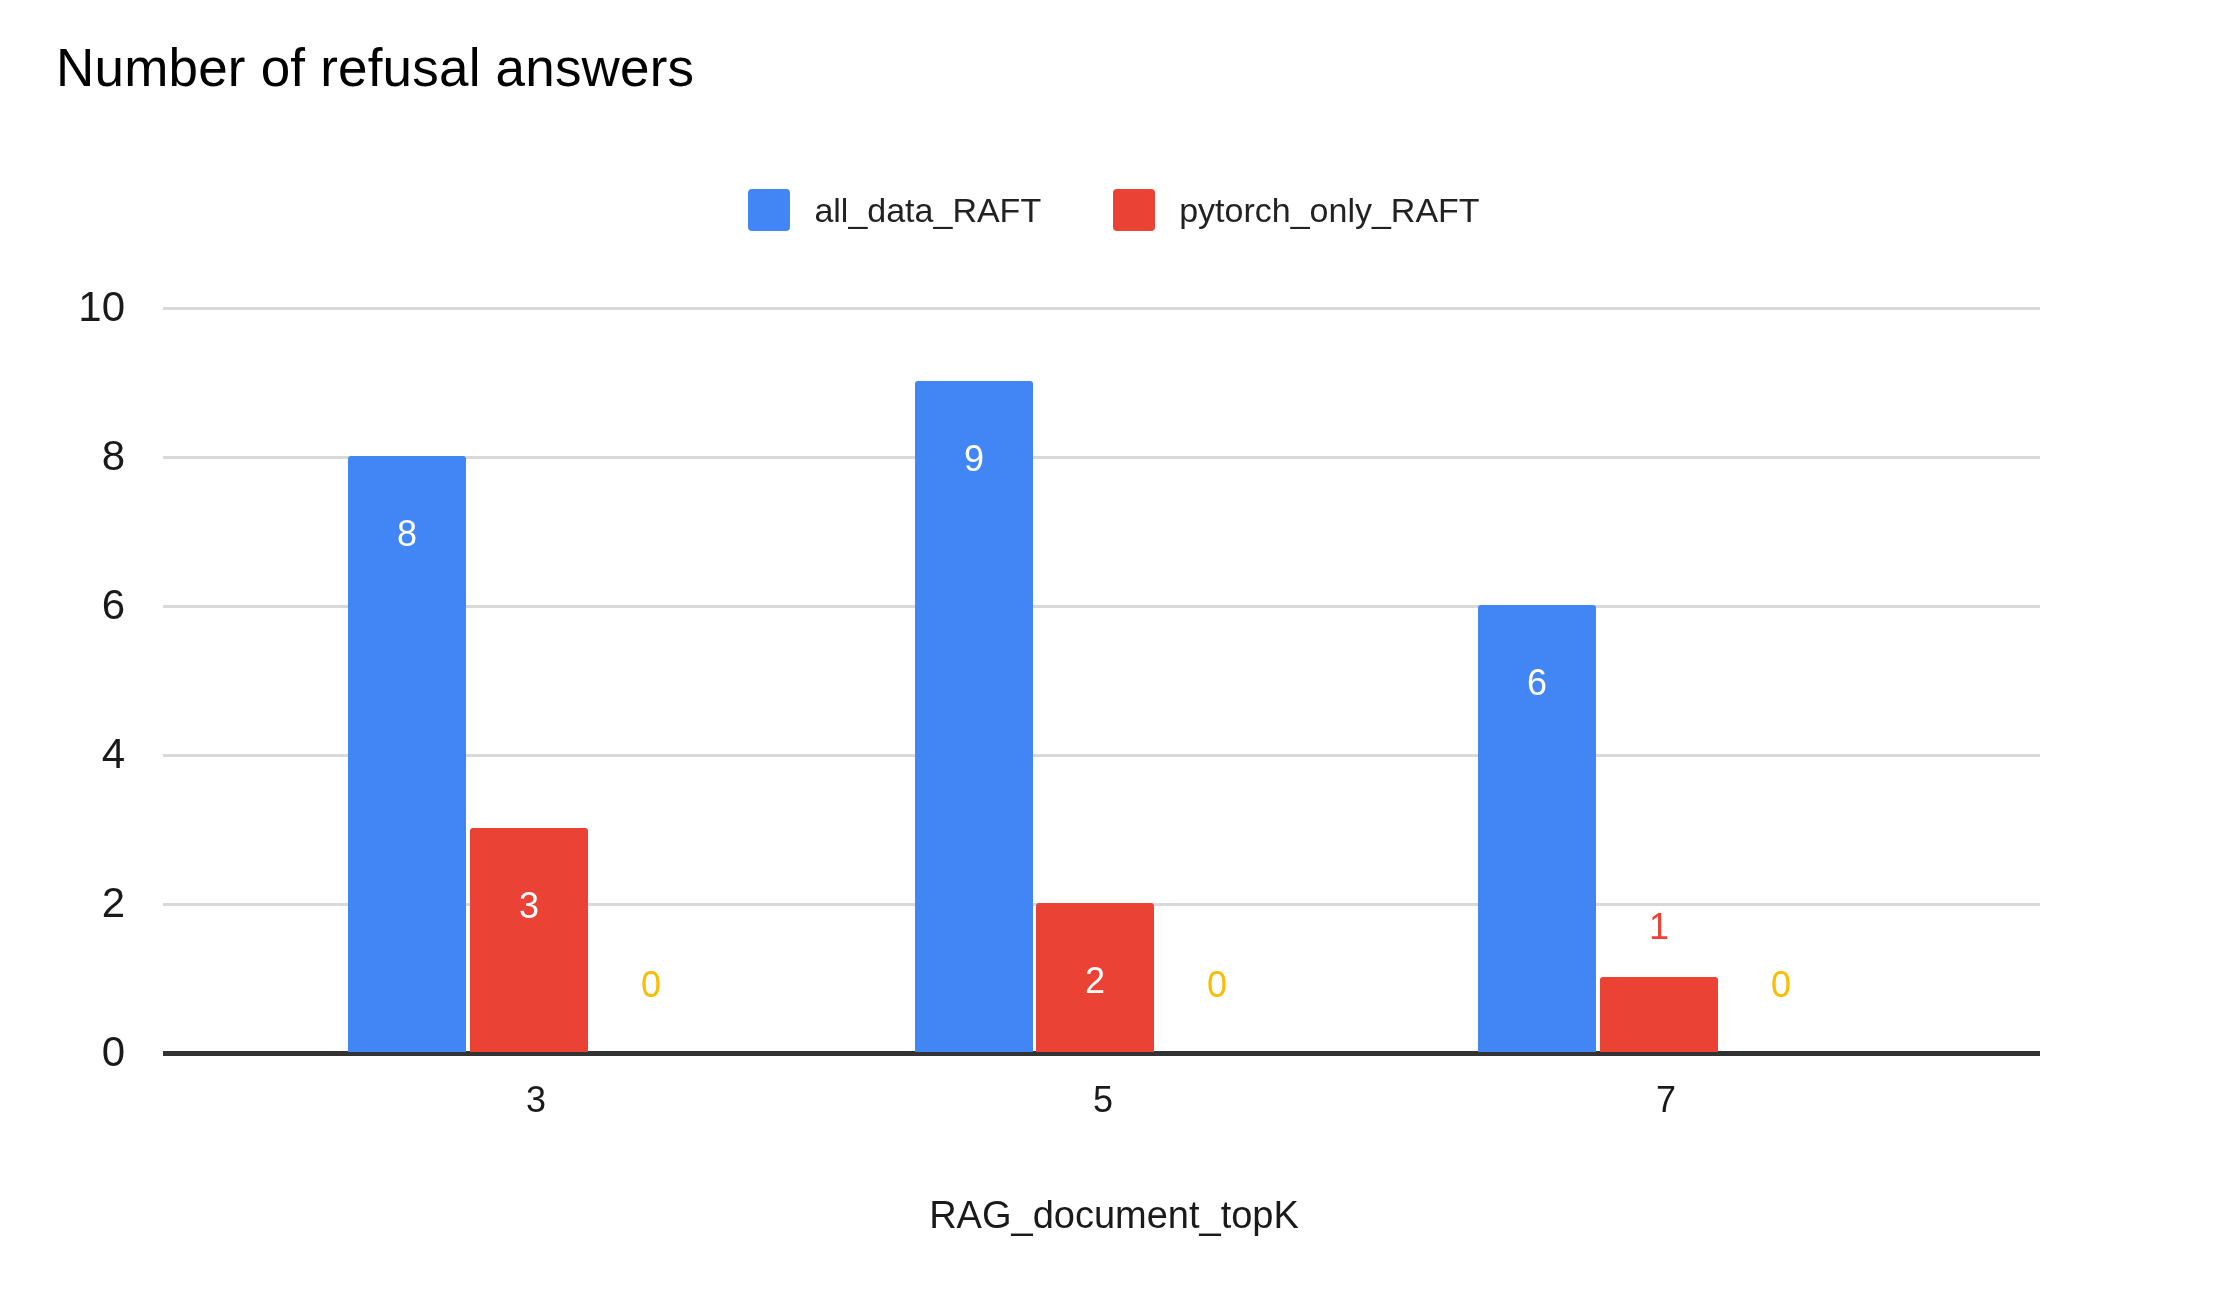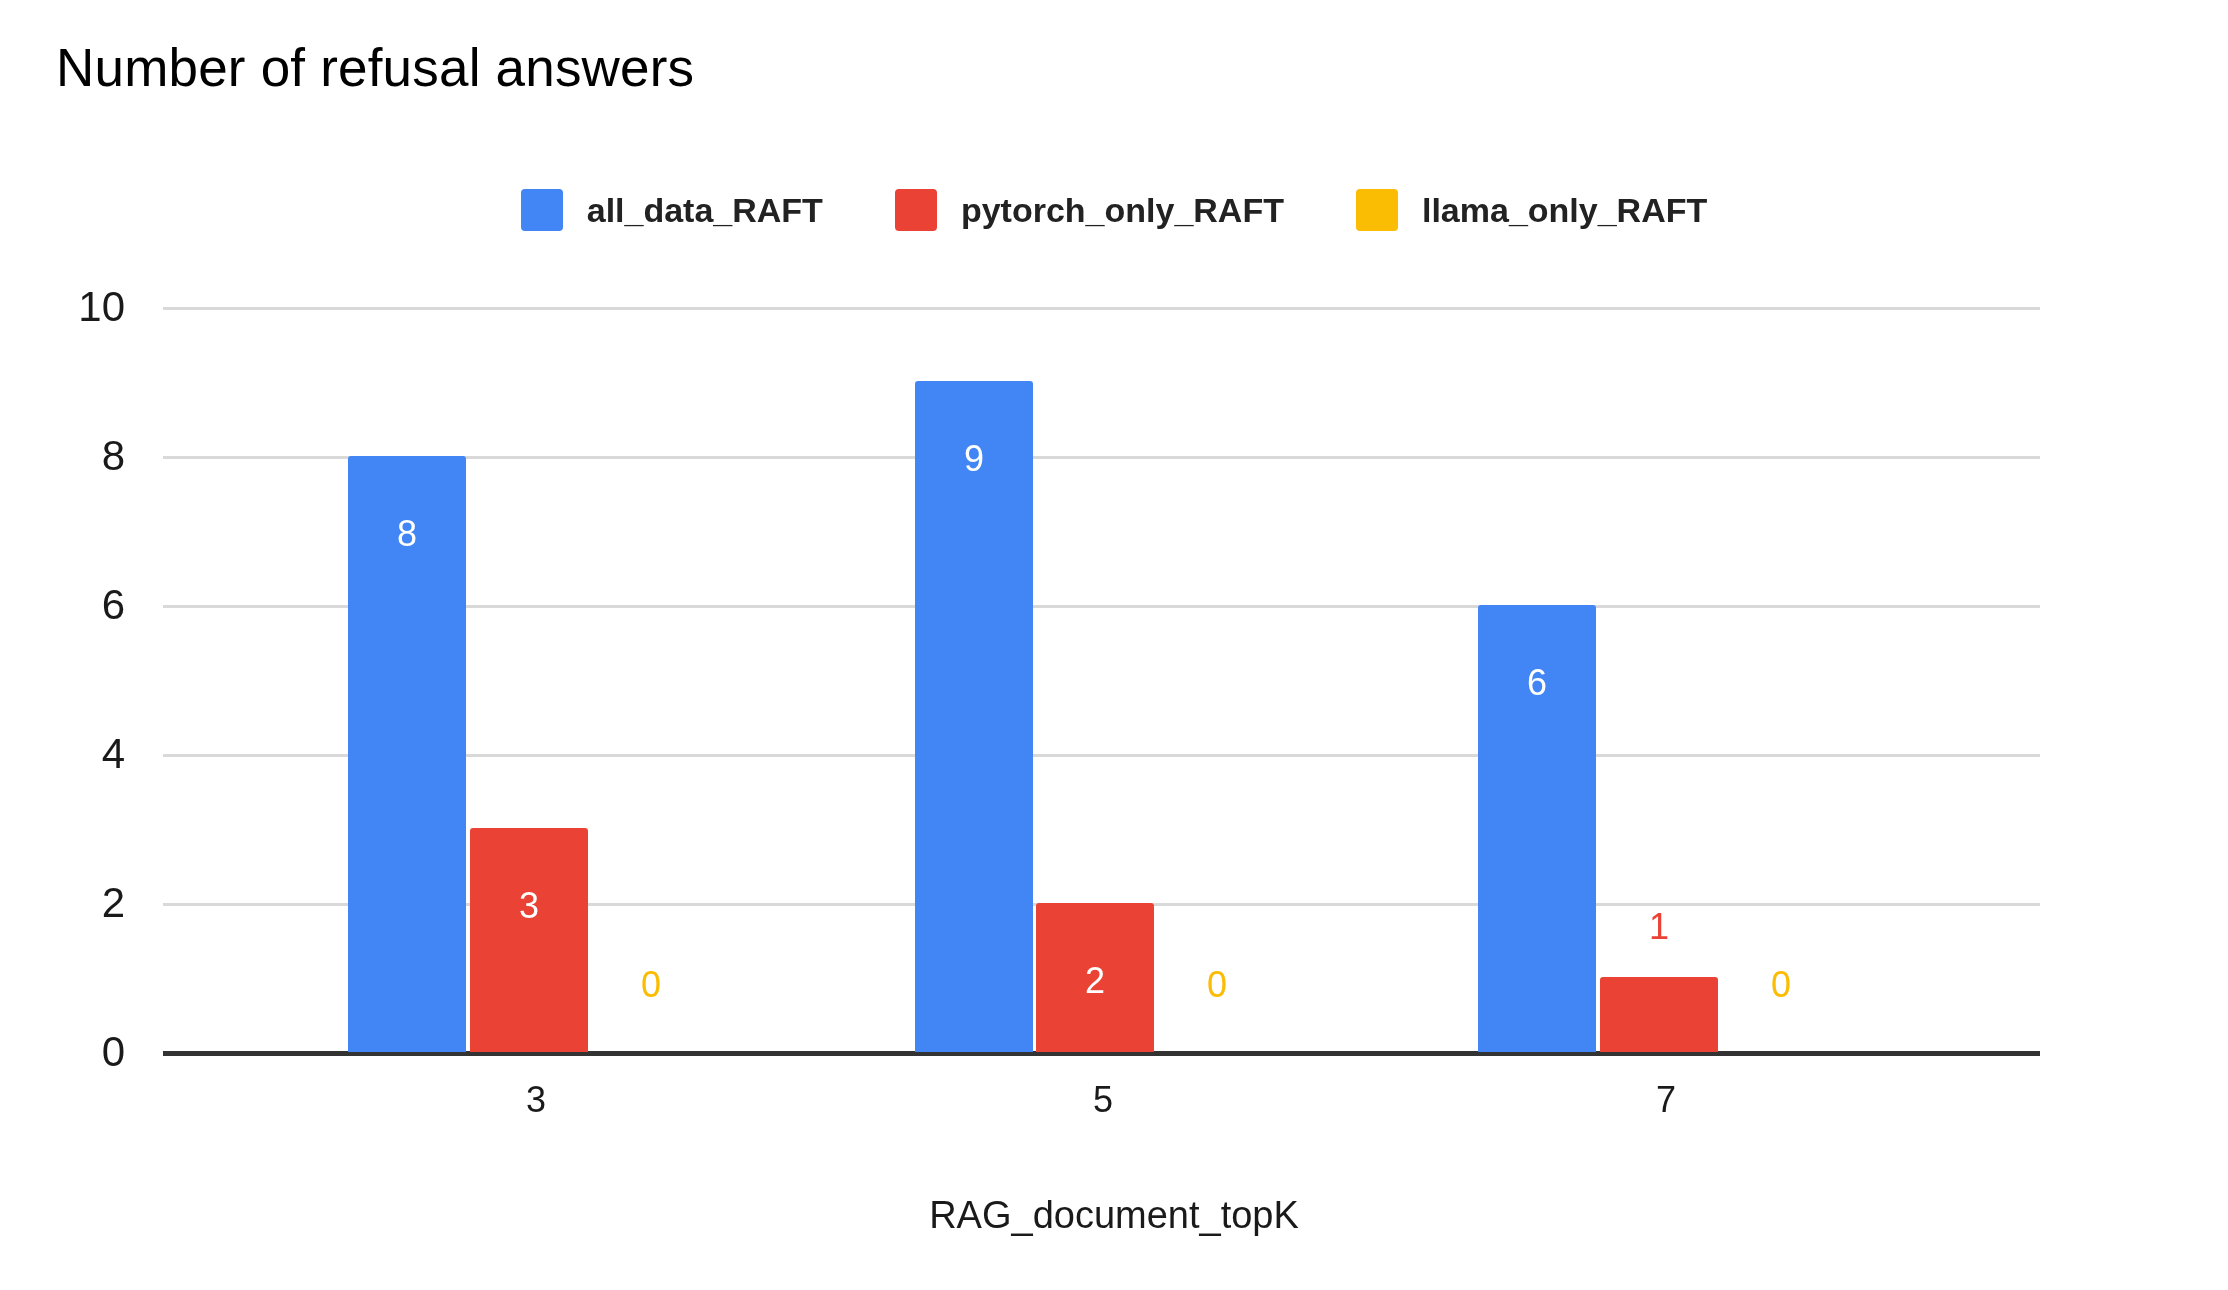--- a/index.html
+++ b/index.html
@@ -38,21 +38,20 @@
     position: absolute;
     left: 0;
     top: 185px;
     width: 2228px;
     height: 50px;
     display: flex;
     flex-direction: row;
     align-items: center;
     justify-content: center;
     gap: 0;
-    font-weight: bold;
   }
   .legend-item {
     display: flex;
     flex-direction: row;
     align-items: center;
     margin: 0 36px;
   }
   .legend-swatch {
     width: 42px;
     height: 42px;
@@ -159,24 +158,20 @@
     <div class="legend-item">
       <span class="legend-swatch" style="background:#4285F4;"></span>
       <span class="legend-label">all_data_RAFT</span>
     </div>
 
     <div class="legend-item">
       <span class="legend-swatch" style="background:#EA4335;"></span>
       <span class="legend-label">pytorch_only_RAFT</span>
     </div>
 
-    <div class="legend-item">
-      <span class="legend-swatch" style="background:#FBBC04;"></span>
-      <span class="legend-label">llama_only_RAFT</span>
-    </div>
 
   </div>
 
   <div>
     <div class="ytick-wrap" style="top:307px;">10</div>
     <div class="ytick-wrap" style="top:456px;">8</div>
     <div class="ytick-wrap" style="top:605px;">6</div>
     <div class="ytick-wrap" style="top:754px;">4</div>
     <div class="ytick-wrap" style="top:903px;">2</div>
     <div class="ytick-wrap" style="top:1052px;">0</div>

